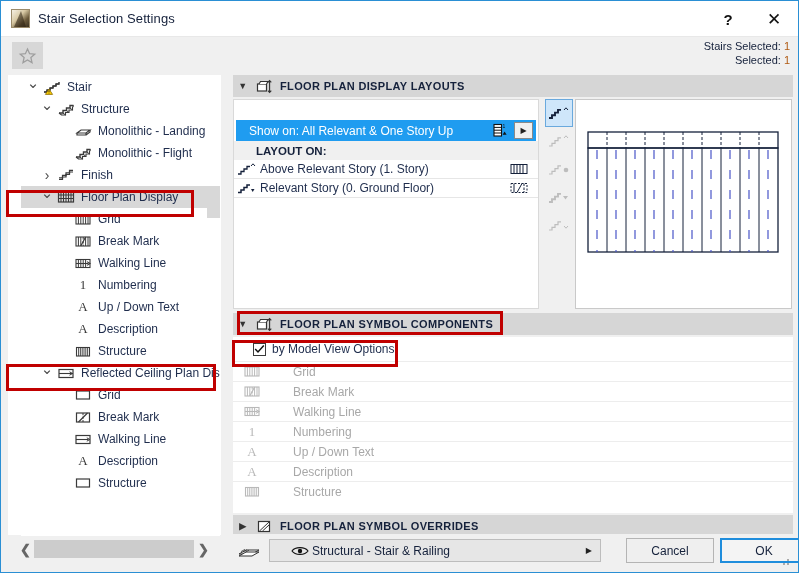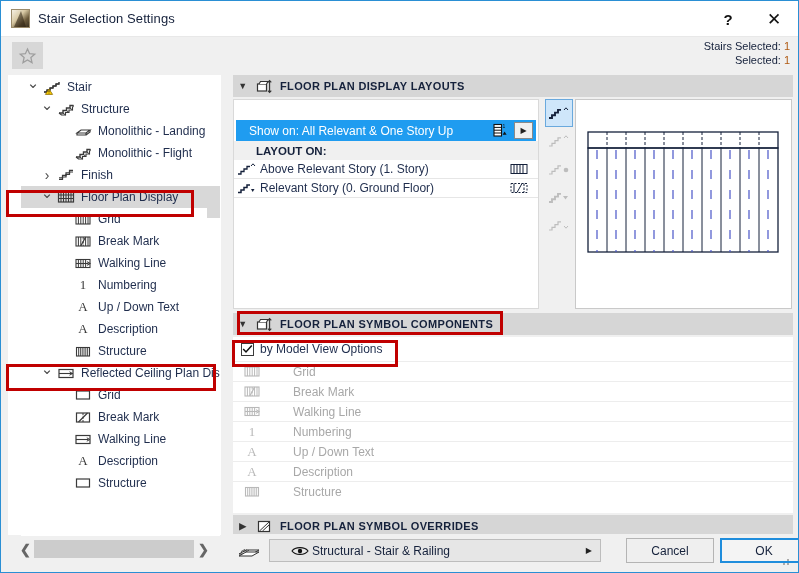--- a/index.html
+++ b/index.html
@@ -231,21 +231,21 @@
   }
 
   
   #comp-box {
     position: absolute; left: 0; top: 262px;
     width: 560px; height: 176px;
     background: #ffffff;
   }
   #mvo-row {
     height: 24px; display:flex; align-items:center;
-    padding-left: 8px; background: #ffffff;
+    padding-left: 20px; background: #ffffff;
     font-size: 12px; color: #1f2d4d;
   }
   #mvo-check {
     width: 13px; height: 13px; margin-right: 6px;
     border: 1px solid #3a3a3a; background: #fff;
     display:flex; align-items:center; justify-content:center;
     flex: 0 0 13px;
   }
   .comp-row {
     height: 20px; display:flex; align-items:center;

